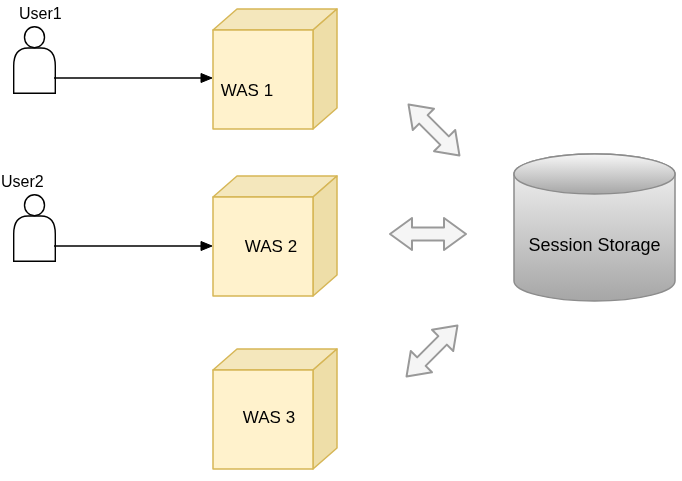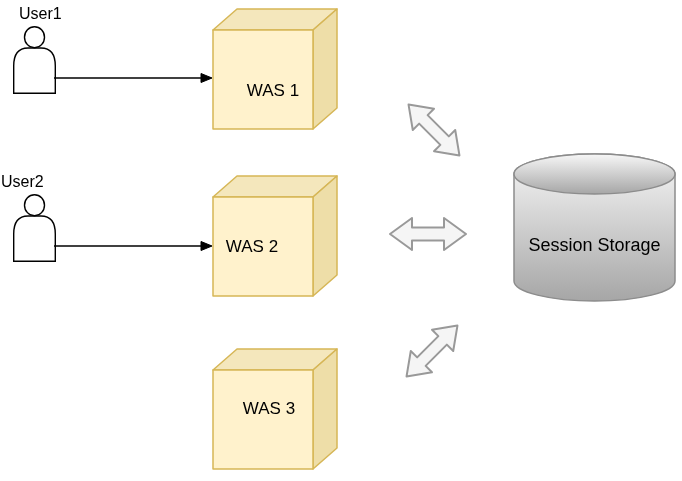--- a/index.html
+++ b/index.html
@@ -36,46 +36,46 @@
   <svg class="abs" style="left:54px;top:70px;" width="160" height="16" viewBox="0 0 160 16">
     <line class="conn-line" x1="0" y1="8" x2="147" y2="8"></line>
     <polygon class="conn-head" points="147,3.5 158,8 147,12.5"></polygon>
   </svg>
 
   <svg class="abs" style="left:212px;top:7px;" width="126" height="123" viewBox="0 0 126 123">
     <polygon class="cube-face" points="1,23 25,2 125,2 101,23" fill="#F4E7BC"></polygon>
     <polygon class="cube-face" points="101,23 125,2 125,101 101,122" fill="#EEDEA8"></polygon>
     <polygon class="cube-face" points="1,23 101,23 101,122 1,122" fill="#FFF2CC"></polygon>
   </svg>
-  <div class="node-label was-label" style="left:223px;top:30px;width:100px;height:121px;">WAS 1</div>
+  <div class="node-label was-label" style="left:197px;top:30px;width:100px;height:121px;">WAS 1</div>
 
   <div class="node-label user-label" style="left:1px;top:173px;height:18px;">User2</div>
   <svg class="abs" style="left:13px;top:194px;" width="43" height="68" viewBox="0 0 43 68">
     <path class="actor" d="M 0.7 67.3 L 0.7 40 Q 0.7 22 15 22 L 28 22 Q 42.3 22 42.3 40 L 42.3 67.3 Z"></path>
     <ellipse class="actor" cx="21.5" cy="11.2" rx="10" ry="10.5"></ellipse>
   </svg>
 
   <svg class="abs" style="left:54px;top:238px;" width="160" height="16" viewBox="0 0 160 16">
     <line class="conn-line" x1="0" y1="8" x2="147" y2="8"></line>
     <polygon class="conn-head" points="147,3.5 158,8 147,12.5"></polygon>
   </svg>
 
   <svg class="abs" style="left:212px;top:174px;" width="126" height="123" viewBox="0 0 126 123">
     <polygon class="cube-face" points="1,23 25,2 125,2 101,23" fill="#F4E7BC"></polygon>
     <polygon class="cube-face" points="101,23 125,2 125,101 101,122" fill="#EEDEA8"></polygon>
     <polygon class="cube-face" points="1,23 101,23 101,122 1,122" fill="#FFF2CC"></polygon>
   </svg>
-  <div class="node-label was-label" style="left:210px;top:197px;width:84px;height:99px;">WAS 2</div>
+  <div class="node-label was-label" style="left:229px;top:197px;width:84px;height:99px;">WAS 2</div>
 
   <svg class="abs" style="left:212px;top:347px;" width="126" height="123" viewBox="0 0 126 123">
     <polygon class="cube-face" points="1,23 25,2 125,2 101,23" fill="#F4E7BC"></polygon>
     <polygon class="cube-face" points="101,23 125,2 125,101 101,122" fill="#EEDEA8"></polygon>
     <polygon class="cube-face" points="1,23 101,23 101,122 1,122" fill="#FFF2CC"></polygon>
   </svg>
-  <div class="node-label was-label" style="left:213px;top:359px;width:112px;height:99px;">WAS 3</div>
+  <div class="node-label was-label" style="left:213px;top:368px;width:112px;height:99px;">WAS 3</div>
 
   <svg class="abs" style="left:397px;top:93px;" width="74" height="74" viewBox="0 0 74 74">
     <g transform="rotate(45 37 37)">
       <polygon class="darrow" points="1,37 22,22 22,31 52,31 52,22 73,37 52,52 52,43 22,43 22,52" fill="#F5F5F5"></polygon>
     </g>
   </svg>
 
   <svg class="abs" style="left:389px;top:217px;" width="78" height="34" viewBox="0 0 78 34">
     <polygon class="darrow" points="1,17 23,1 23,10.5 55,10.5 55,1 77,17 55,33 55,23.5 23,23.5 23,33" fill="#F5F5F5"></polygon>
   </svg>

